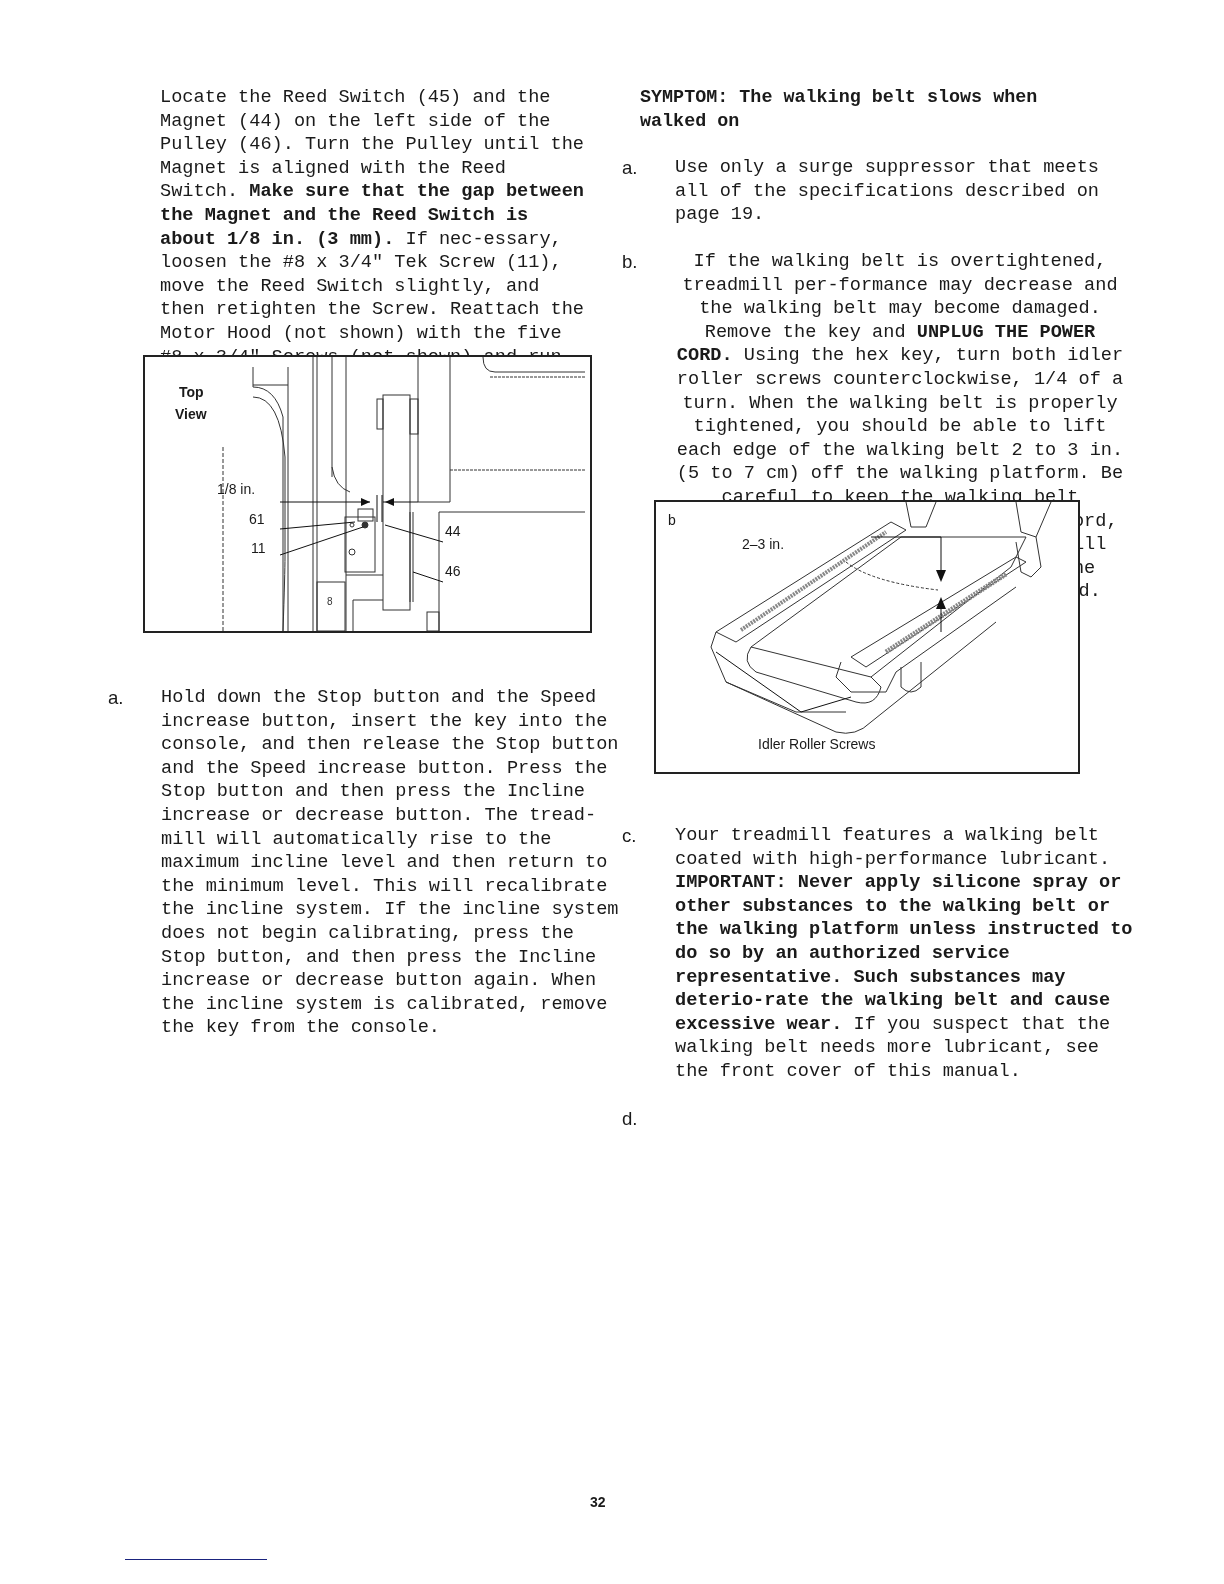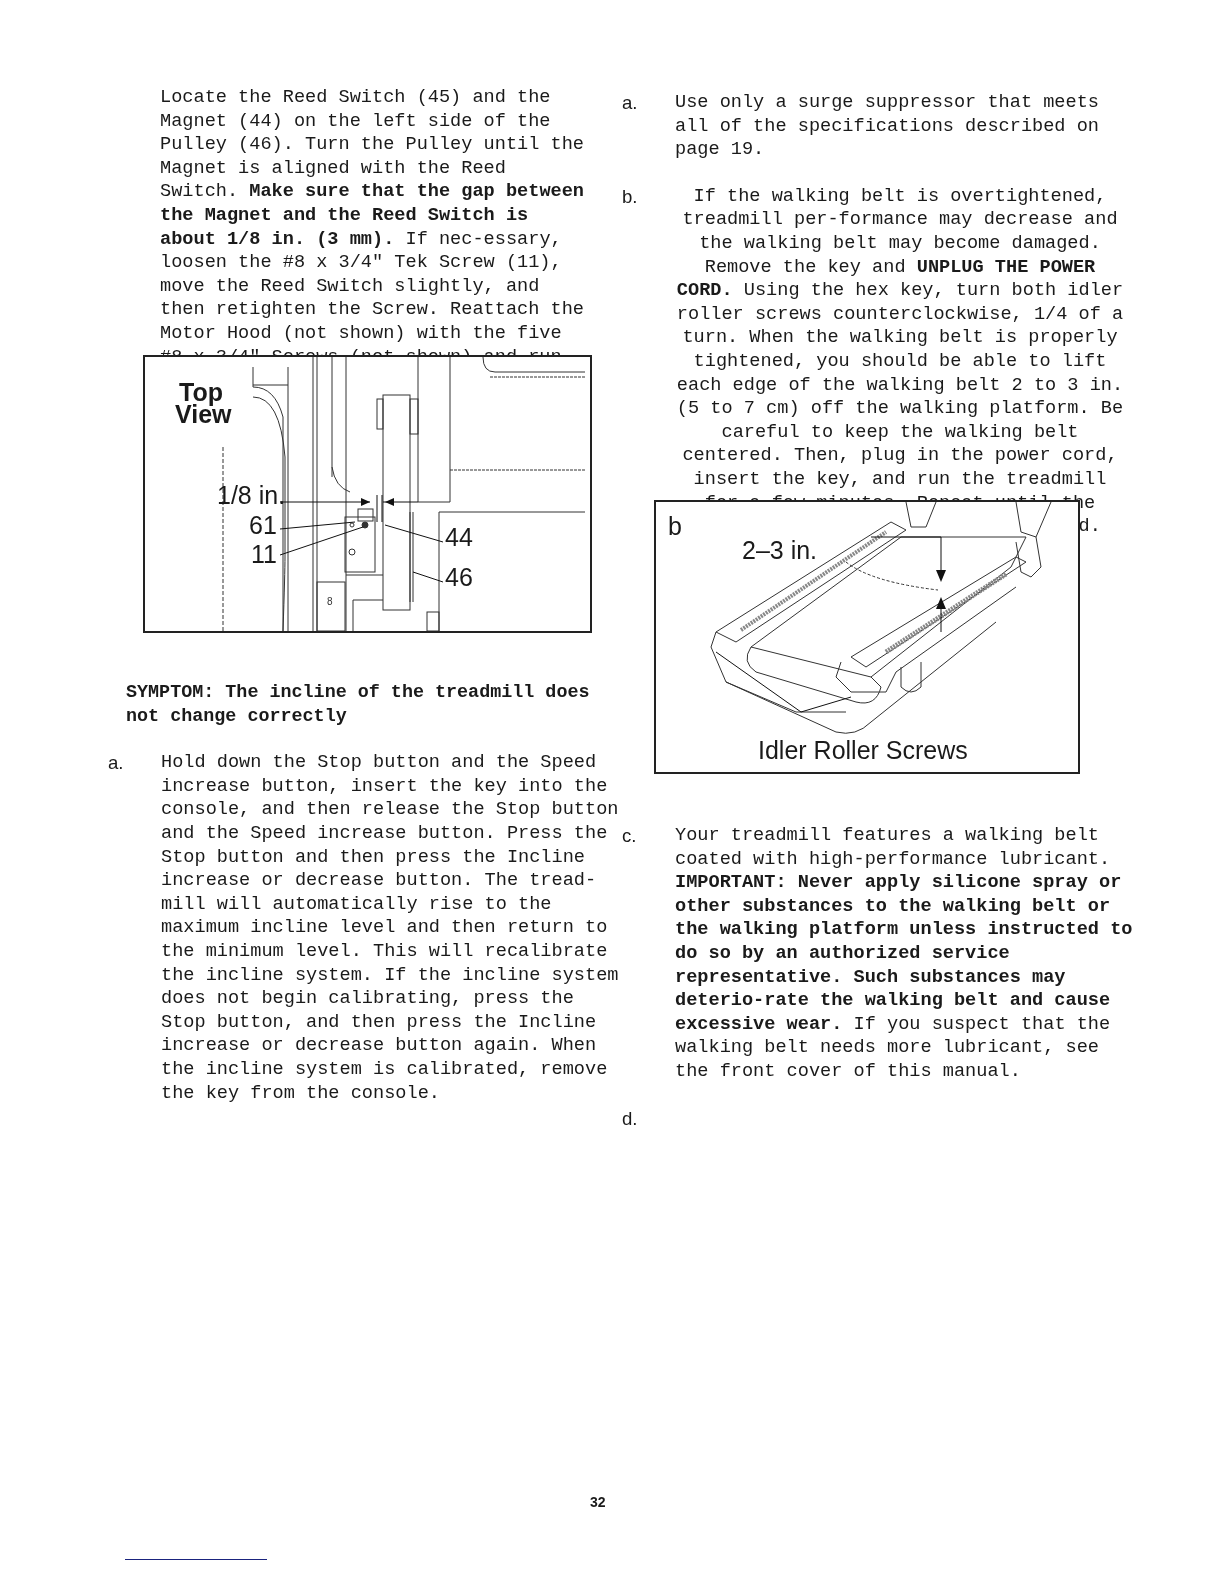--- a/index.html
+++ b/index.html
@@ -7,21 +7,21 @@
          font-family: "Liberation Sans", sans-serif; color: #1a1a1a; }
   .col { position: absolute; font-size: 18.6px; line-height: 23.6px; }
   .left { left: 142px; width: 470px; }
   p { margin: 18px; font-family: Liberation Mono, monospace; }
   b { font-weight: bold; }
   .heading { font-weight: bold; font-size: 18.4px; line-height: 23.6px; }
   .item { position: relative; padding-left: 35px; }
   .item .marker { position: absolute; left: 0; top: 0; }
   .fig { position: absolute; border: 2px solid #222; background: #fff; }
   .fig svg { position: absolute; left: 0; top: 0; }
-  .fig-label { position: absolute; font-size: 25px; }
+  .fig-label { position: absolute; font-size: 14px; }
   .page-num { position: absolute; left: 590px; top: 1494px; font-weight: bold; font-size: 14px; }
   .footer-line { position: absolute; left: 125px; top: 1559px; width: 142px; height: 1px; background: #1a237e; }
 </style>
 </head>
 <body>
 
 <div class="col left" style="top:68px;">
   <p>
     <span>Locate the Reed Switch (45) and the Magnet (44) on the left side of the Pulley (46). Turn the Pulley until the Magnet is aligned with the Reed Switch. </span><b>Make sure that the gap between the Magnet and the Reed Switch is about 1/8 in. (3 mm).</b><span> If nec-essary, loosen the #8 x 3/4" Tek Screw (11), move the Reed Switch slightly, and then retighten the Screw. Reattach the Motor Hood (not shown) with the five #8 x 3/4" Screws (not shown) and run the treadmill for a few minutes to check for a correct speed reading.</span>
   </p>
@@ -90,28 +90,28 @@
     <div>View</div>
   </div>
   <div class="fig-label" style="left:72px; top:124px;">1/8 in.</div>
   <div class="fig-label" style="left:104px; top:154px;">61</div>
   <div class="fig-label" style="left:106px; top:183px;">11</div>
   <div class="fig-label" style="left:300px; top:166px;">44</div>
   <div class="fig-label" style="left:300px; top:206px;">46</div>
 </div>
 
 <div class="col" style="left:108px; width:500px; top:663px;">
-  <p class="heading" style="width:470px;">SYMPTOM: The incline of the treadmill does not change correctly</p>
   <div class="item" style="margin-top:23px;">
     <span class="marker">a.</span>
     <p style="width:460px;">Hold down the Stop button and the Speed increase button, insert the key into the console, and then release the Stop button and the Speed increase button. Press the Stop button and then press the Incline increase or decrease button. The tread-mill will automatically rise to the maximum incline level and then return to the minimum level. This will recalibrate the incline system. If the incline system does not begin calibrating, press the Stop button, and then press the Incline increase or decrease button again. When the incline system is calibrated, remove the key from the console.</p>
   </div>
 </div>
 
 <div class="col" style="left:622px; width:500px; top:68px;">
+  <p class="heading">SYMPTOM: The walking belt slows when walked on</p>
   <div class="item" style="margin-top:23px;">
     <span class="marker">a.</span>
     <p style="width:440px;">Use only a surge suppressor that meets all of the specifications described on page 19.</p>
   </div>
   <div class="item" style="margin-top:23px;">
     <span class="marker">b.</span>
     <p style="width:450px;text-align:center;">
       <span>If the walking belt is overtightened, treadmill per-formance may decrease and the walking belt may become damaged. Remove the key and </span><b>UNPLUG THE POWER CORD.</b><span> Using the hex key, turn both idler roller screws counterclockwise, 1/4 of a turn. When the walking belt is properly tightened, you should be able to lift each edge of the walking belt 2 to 3 in. (5 to 7 cm) off the walking platform. Be careful to keep the walking belt centered. Then, plug in the power cord, insert the key, and run the treadmill for a few minutes. Repeat until the walk-ing belt is properly tightened.</span>
     </p>
   </div>

